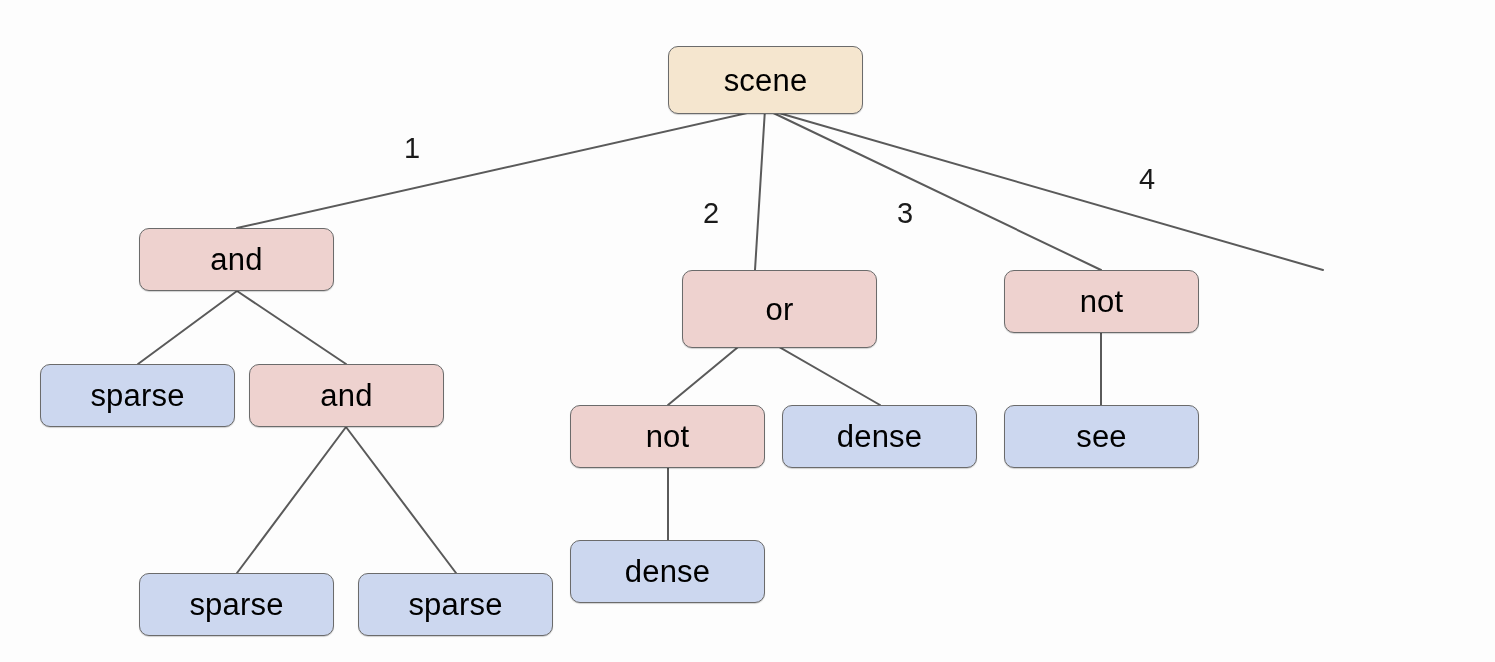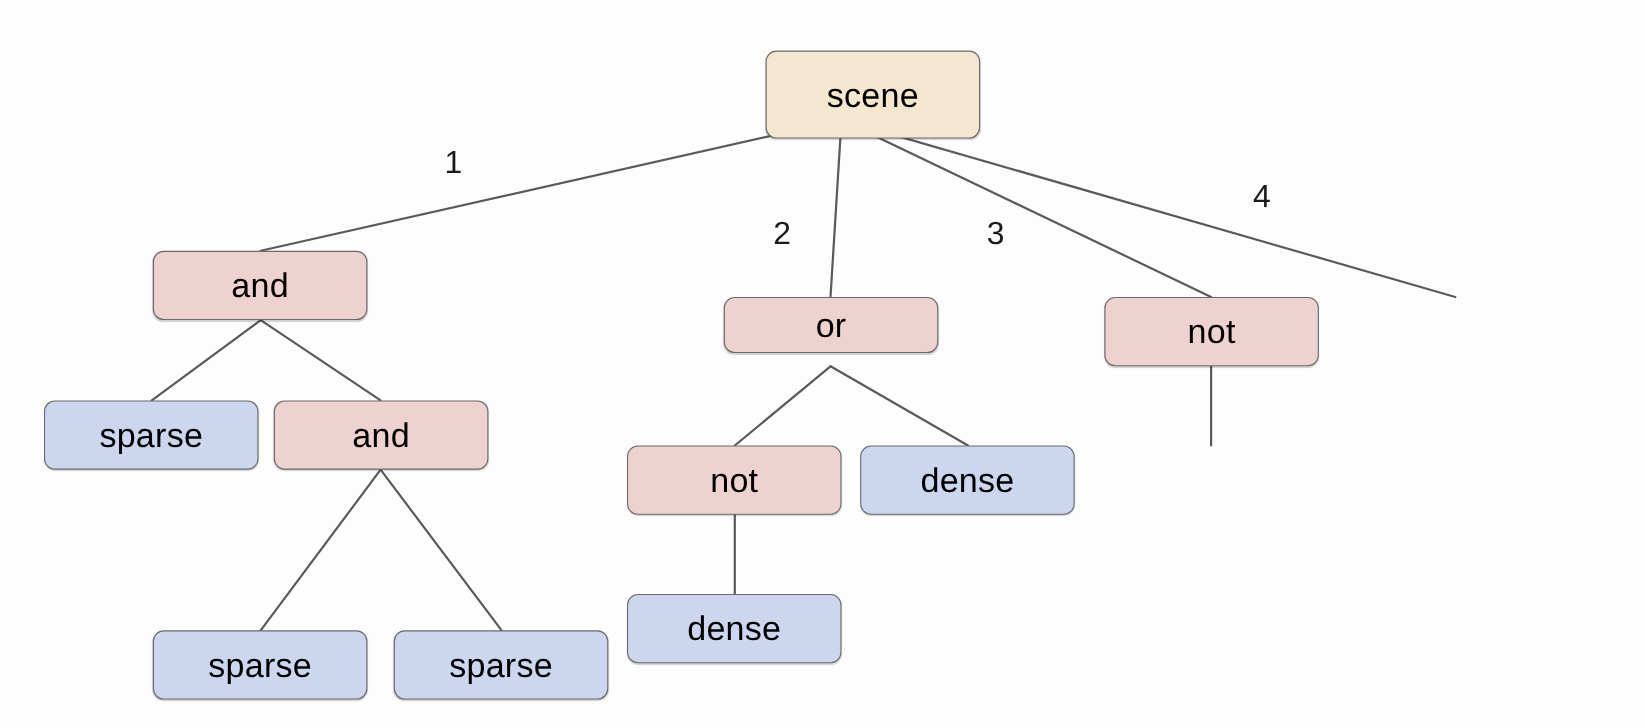--- a/index.html
+++ b/index.html
@@ -63,28 +63,29 @@
       <line x1="765" y1="109" x2="1323" y2="270" stroke="#5a5a5a" stroke-width="2" stroke-linecap="round"></line>
       <line x1="237" y1="291" x2="138" y2="364" stroke="#5a5a5a" stroke-width="2" stroke-linecap="round"></line>
       <line x1="237" y1="291" x2="346" y2="364" stroke="#5a5a5a" stroke-width="2" stroke-linecap="round"></line>
       <line x1="346" y1="427" x2="237" y2="573" stroke="#5a5a5a" stroke-width="2" stroke-linecap="round"></line>
       <line x1="346" y1="427" x2="456" y2="573" stroke="#5a5a5a" stroke-width="2" stroke-linecap="round"></line>
       <line x1="755" y1="333" x2="668" y2="405" stroke="#5a5a5a" stroke-width="2" stroke-linecap="round"></line>
       <line x1="755" y1="333" x2="880" y2="405" stroke="#5a5a5a" stroke-width="2" stroke-linecap="round"></line>
       <line x1="668" y1="468" x2="668" y2="540" stroke="#5a5a5a" stroke-width="2" stroke-linecap="round"></line>
       <line x1="1101" y1="333" x2="1101" y2="405" stroke="#5a5a5a" stroke-width="2" stroke-linecap="round"></line>
     </svg>
-<div class="node root" style="left: 668px; top: 46px; width: 195px; height: 80px; margin-left: 28px;">scene</div>
+<div class="node root" style="left: 668px; top: 46px; width: 195px; height: 68px;">scene</div>
     <div class="node op" style="left: 139px; top: 228px; width: 195px; height: 63px;">and</div>
-    <div class="node op" style="left: 658px; top: 270px; width: 195px; height: 51px;">or</div>
+    <div class="node op" style="left: 682px; top: 270px; width: 195px; height: 78px;">or</div>
     <div class="node op" style="left: 1004px; top: 270px; width: 195px; height: 63px;">not</div>
     <div class="node leaf" style="left: 40px; top: 364px; width: 195px; height: 63px;">sparse</div>
     <div class="node op" style="left: 249px; top: 364px; width: 195px; height: 63px;">and</div>
     <div class="node op" style="left: 570px; top: 405px; width: 195px; height: 63px;">not</div>
     <div class="node leaf" style="left: 782px; top: 405px; width: 195px; height: 63px;">dense</div>
+    <div class="node leaf" style="left: 1004px; top: 405px; width: 195px; height: 63px;">see</div>
     <div class="node leaf" style="left: 570px; top: 540px; width: 195px; height: 63px;">dense</div>
     <div class="node leaf" style="left: 139px; top: 573px; width: 195px; height: 63px;">sparse</div>
     <div class="node leaf" style="left: 358px; top: 573px; width: 195px; height: 63px;">sparse</div>
     <div class="edge-label" style="left: 404px; top: 132px;">1</div>
     <div class="edge-label" style="left: 703px; top: 197px;">2</div>
     <div class="edge-label" style="left: 897px; top: 197px;">3</div>
     <div class="edge-label" style="left: 1139px; top: 163px;">4</div>
   </div>
 
 </body></html>

